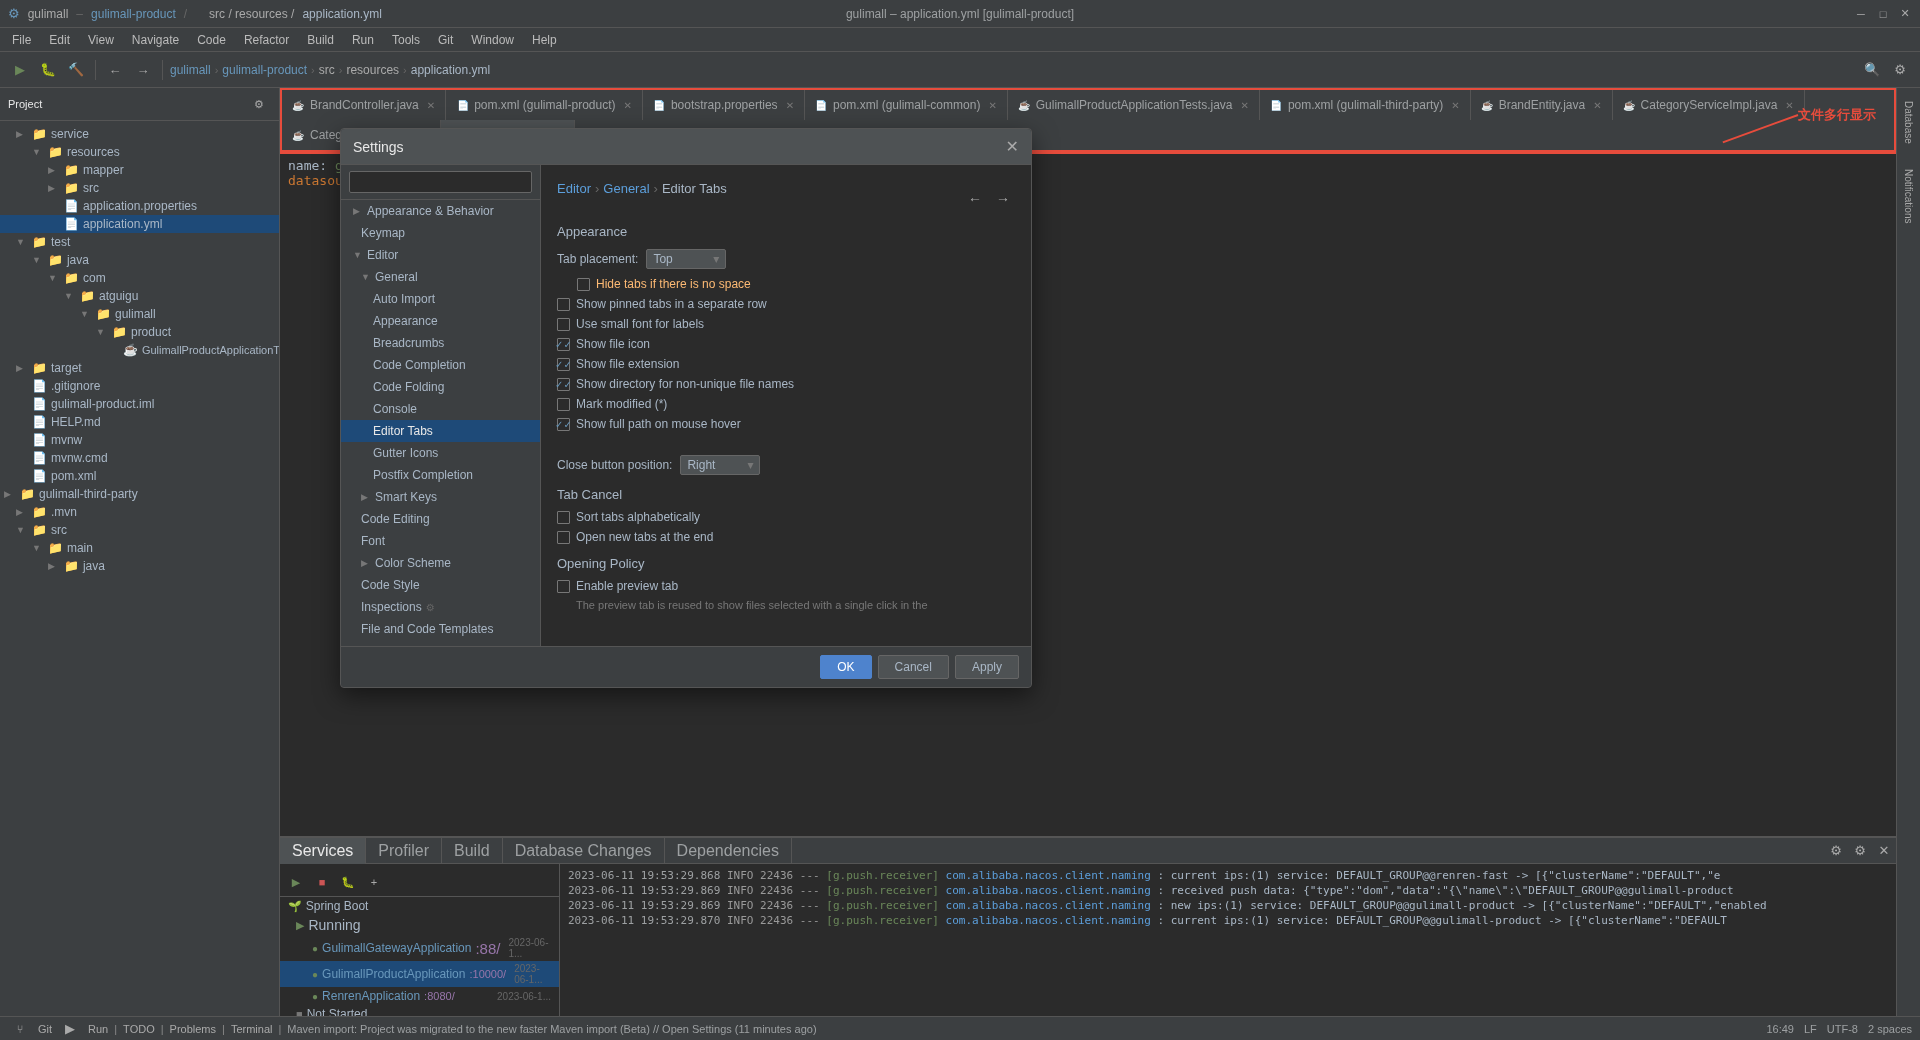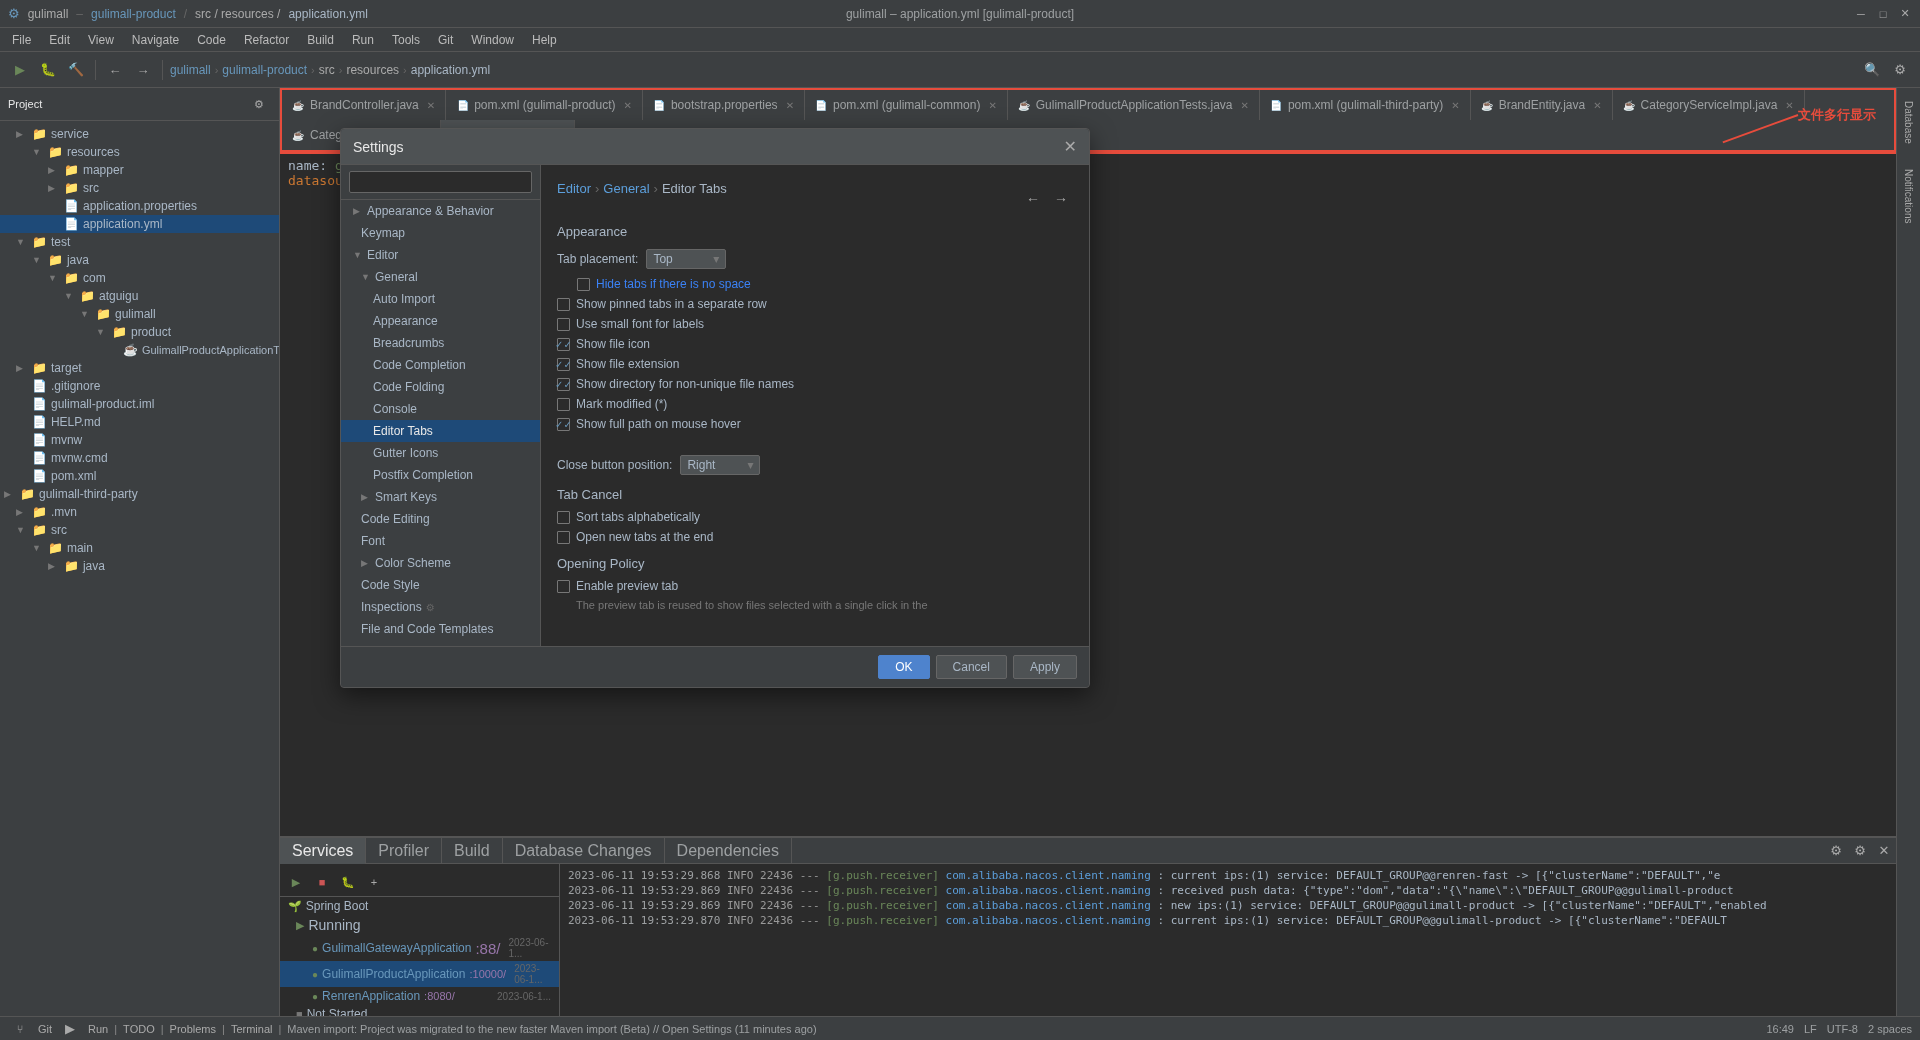--- a/index.html
+++ b/index.html
@@ -35,21 +35,21 @@
     .sidebar { width: 280px; min-width: 280px; background: #3c3f41; border-right: 1px solid #555; display: flex; flex-direction: column; overflow: hidden; }
     .sidebar-header { padding: 4px 8px; font-size: 11px; color: #aaa; background: #3c3f41; border-bottom: 1px solid #555; display: flex; align-items: center; gap: 4px; }
     .sidebar-tree { flex: 1; overflow-y: auto; padding: 4px 0; }
     .tree-item { padding: 2px 8px; cursor: pointer; display: flex; align-items: center; gap: 4px; font-size: 12px; color: #a9b7c6; }
     .tree-item.selected { background: #1e4a78; }
     .tree-item .arrow { font-size: 9px; color: #777; width: 12px; }
     .tree-indent { padding-left: 16px; }
     .tree-indent2 { padding-left: 32px; }
     .tree-indent3 { padding-left: 48px; }
     .tree-indent4 { padding-left: 64px; }
-    .dialog { background: #3c3f41; border: 1px solid #555; border-radius: 4px; width: 750px; height: 560px; display: flex; flex-direction: column; box-shadow: 0 8px 24px rgba(0,0,0,0.5); }
+    .dialog { background: #3c3f41; border: 1px solid #555; border-radius: 4px; width: 692px; height: 560px; display: flex; flex-direction: column; box-shadow: 0 8px 24px rgba(0,0,0,0.5); }
     .dialog-title { padding: 8px 12px; background: #4e5254; border-bottom: 1px solid #555; display: flex; align-items: center; justify-content: space-between; border-radius: 4px 4px 0 0; }
     .dialog-title-text { font-size: 14px; color: #e8e8e8; font-weight: 500; }
     .dialog-close { color: #aaa; cursor: pointer; font-size: 16px; }
     .dialog-body { display: flex; flex: 1; overflow: hidden; }
     .dialog-left { width: 200px; border-right: 1px solid #555; overflow-y: auto; background: #3c3f41; }
     .dialog-search { padding: 6px 8px; border-bottom: 1px solid #555; }
     .dialog-search input { width: 100%; background: #2b2b2b; border: 1px solid #666; border-radius: 2px; padding: 3px 6px; color: #a9b7c6; font-size: 12px; outline: none; }
     .settings-item { padding: 4px 12px; cursor: pointer; font-size: 12px; color: #a9b7c6; display: flex; align-items: center; gap: 4px; }
     .settings-item.selected { background: #1e4a78; color: #e8e8e8; }
     .settings-item.parent { font-weight: 500; }
@@ -63,21 +63,21 @@
     .form-row { display: flex; align-items: center; gap: 8px; margin-bottom: 8px; }
     .form-label { font-size: 12px; color: #a9b7c6; }
     .select-box { background: #4e5254; border: 1px solid #666; border-radius: 2px; padding: 2px 20px 2px 6px; color: #a9b7c6; font-size: 12px; cursor: pointer; position: relative; display: inline-flex; align-items: center; gap: 4px; min-width: 80px; }
     .select-box::after { content: '▾'; position: absolute; right: 6px; color: #777; }
     .checkbox-row { display: flex; align-items: center; gap: 6px; margin-bottom: 6px; }
     .checkbox-row.highlighted { border: 1px solid #e74c3c; padding: 3px 6px; border-radius: 2px; }
     .cb { width: 13px; height: 13px; border: 1px solid #777; background: #2b2b2b; display: inline-flex; align-items: center; justify-content: center; font-size: 10px; color: #6897bb; border-radius: 1px; }
     .cb.checked::after { content: '✓'; }
     .cb.unchecked { }
     .cb-label { font-size: 12px; color: #a9b7c6; }
-    .cb-label.dimmed { color: #3b82f6; }
+    .cb-label.dimmed { color: #fdba74; }
     .section-divider { margin: 12px 0 8px; font-size: 13px; color: #a9b7c6; font-weight: 500; }
     .dialog-footer { padding: 8px 12px; border-top: 1px solid #555; display: flex; justify-content: flex-end; gap: 6px; background: #3c3f41; border-radius: 0 0 4px 4px; }
     .btn { padding: 4px 16px; border-radius: 2px; font-size: 12px; cursor: pointer; border: 1px solid #666; }
     .btn-primary { background: #4e83cd; border-color: #4e83cd; color: #fff; }
     .btn-secondary { background: #4e5254; border-color: #666; color: #a9b7c6; }
 
     
     .status-bar { height: 24px; background: #3c3f41; border-top: 1px solid #555; display: flex; align-items: center; padding: 0 8px; gap: 8px; font-size: 11px; color: #9da0a2; }
     .status-left { display: flex; align-items: center; gap: 6px; flex: 1; }
     .status-right { display: flex; align-items: center; gap: 10px; }
@@ -95,21 +95,21 @@
 </head>
 <body>
 
 <div class="title-bar">
   <div style="display:flex;align-items:center;gap:8px;">
     <span style="color:#6897bb;font-size:13px;">⚙</span>
     <span style="color:#aaa;font-size:12px;">gulimall</span>
     <span style="color:#666;">–</span>
     <span style="color:#6897bb;font-size:12px;">gulimall-product</span>
     <span style="color:#666;">/</span>
-    <span style="color:#aaa;font-size:12px;">src / resources /</span>
+    <span style="color:#aaa;font-size:12px;margin-left:14px;">src / resources /</span>
     <span style="color:#a9b7c6;font-size:12px;">application.yml</span>
   </div>
   <div class="title-bar-text" style="position:absolute;left:50%;transform:translateX(-50%);color:#9da0a2;font-size:12px;">gulimall – application.yml [gulimall-product]</div>
   <div class="title-bar-icons">
     <div class="title-bar-icon">─</div>
     <div class="title-bar-icon">□</div>
     <div class="title-bar-icon">✕</div>
   </div>
 </div>
 

